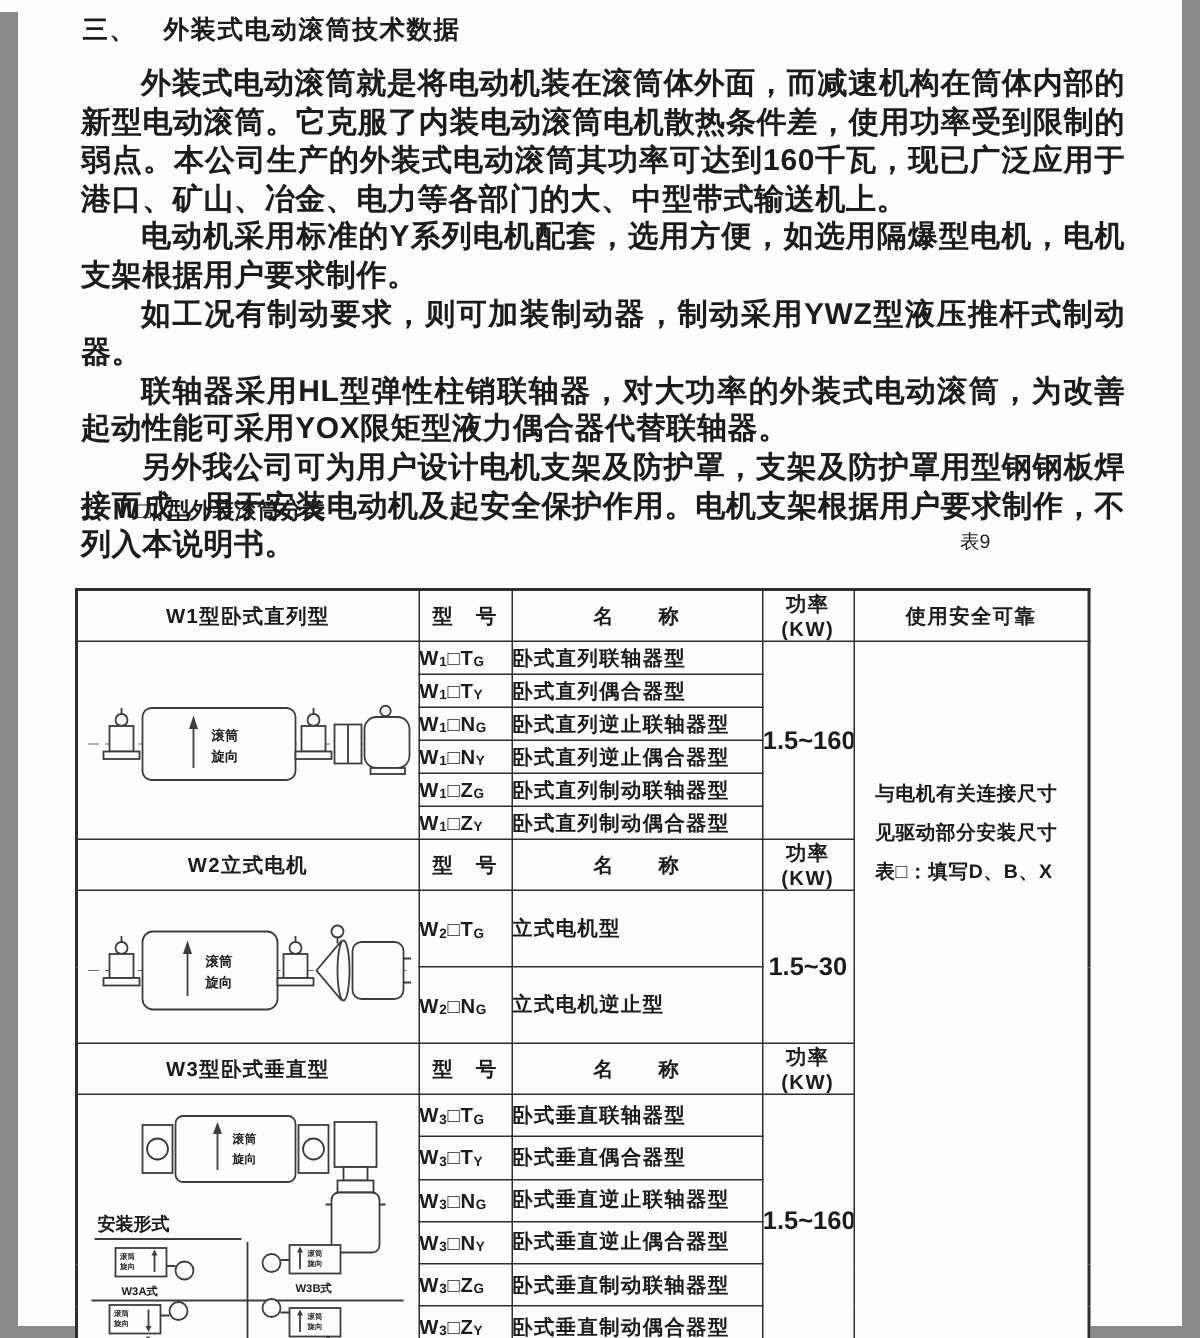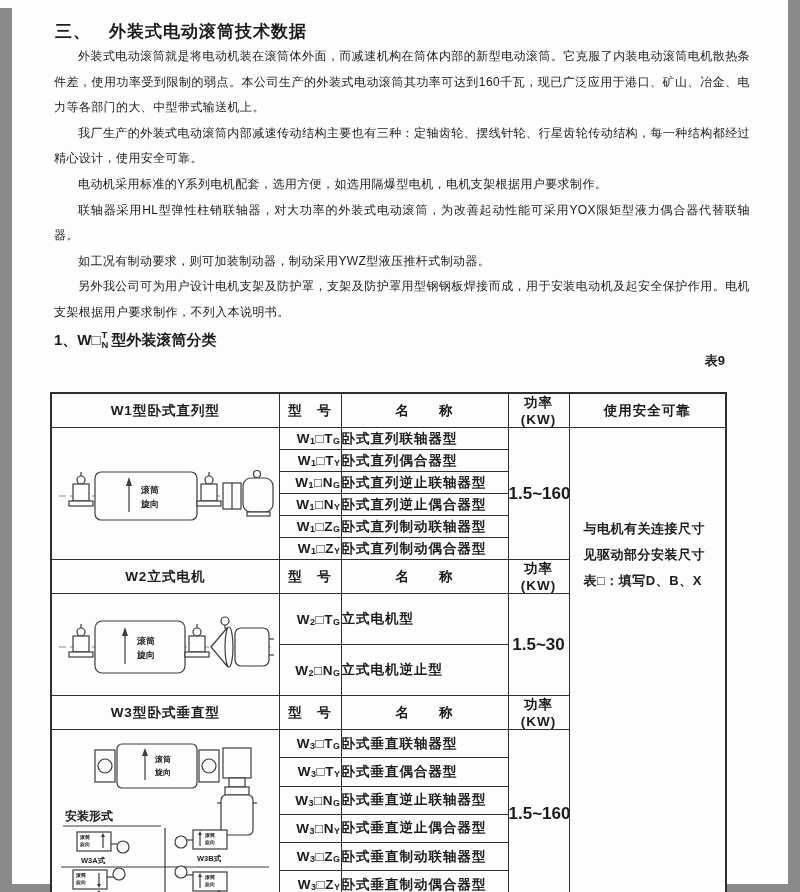--- a/index.html
+++ b/index.html
@@ -1,45 +1,45 @@
 <!DOCTYPE html>
 <html><head>
 <meta charset="utf-8">
 <style>
   html,body{margin:0;padding:0;}
   .stage{position:relative;width:800px;height:892px;background:#8a8a8a;overflow:hidden;
          font-family:"Liberation Sans","DejaVu Sans",sans-serif;color:#1c1c1c;}
   .page{position:absolute;left:12px;top:0;width:776px;height:884px;background:#fdfdfd;}
   .notch{position:absolute;left:0;top:0;width:12px;height:8px;background:#fdfdfd;}
 
-  .title{position:absolute;left:55px;top:20px;font-size:17px;font-weight:700;letter-spacing:1px;}
+  .title{position:absolute;left:55px;top:8px;font-size:17px;font-weight:700;letter-spacing:1px;}
   .title .gap{display:inline-block;width:18px;}
 
   .paras{position:absolute;left:54px;top:44px;width:696px;}
-  .paras p{margin:0;font-size:12px;line-height:25.6px;font-weight:400;
+  .paras p{margin:0;font-size:20px;line-height:25.6px;font-weight:700;
            text-align:justify;text-indent:2em;letter-spacing:0.4px;}
 
   .sec-head{position:absolute;left:54px;top:330px;font-size:15px;font-weight:600;
             display:flex;align-items:center;}
   .tn-stack{display:inline-flex;flex-direction:column;align-items:flex-start;
             font-size:9.5px;line-height:10px;margin:0 3px 0 1px;font-weight:600;}
 
-  .tbl-label{position:absolute;left:640px;top:352px;width:85px;text-align:right;
-             font-size:13px;font-weight:700;}
+  .tbl-label{position:absolute;left:640px;top:352px;width:85px;
+             font-size:13px;font-weight:400;}
 
   table.spec{position:absolute;left:50px;top:372px;width:675px;border-collapse:collapse;
              table-layout:fixed;background:#fdfdfd;}
   table.spec td{border:1.4px solid #2e2e2e;padding:0;overflow:hidden;}
   table.spec{border:2px solid #2e2e2e;margin-top:20px;}
   td.hdr{font-size:13.5px;font-weight:700;text-align:center;vertical-align:middle;letter-spacing:1px;}
   tr.hrow{height:27px;}
   tr.w1row{height:22px;}
   tr.w2row{height:51px;}
   tr.w3row{height:28px;}
-  td.model{font-size:13.5px;font-weight:600;text-align:right;vertical-align:middle;letter-spacing:0.5px;}
+  td.model{font-size:13.5px;font-weight:600;text-align:left;vertical-align:middle;letter-spacing:0.5px;}
   td.model sub{font-size:9px;vertical-align:baseline;position:relative;bottom:-1px;}
   td.name{font-size:13.5px;font-weight:600;text-align:left;vertical-align:middle;
           padding-left:10px;letter-spacing:1px;}
   td.power{font-size:17px;font-weight:600;text-align:center;vertical-align:middle;}
   td.note{vertical-align:middle;}
   .note-inner{font-size:13px;font-weight:600;line-height:26px;padding-left:14px;letter-spacing:0.5px;
               position:relative;top:-108px;}
   td.diag{vertical-align:middle;text-align:center;}
   svg{display:block;margin:0 auto;}
   svg text{font-family:"Liberation Sans","DejaVu Sans",sans-serif;fill:#1c1c1c;font-weight:600;}
@@ -54,24 +54,23 @@
 <div class="stage">
   <div class="page"></div>
   <div class="notch"></div>
 
   <div class="title">
     <span>三、</span><span class="gap"></span><span>外装式电动滚筒技术数据</span>
   </div>
 
   <div class="paras">
     <p>外装式电动滚筒就是将电动机装在滚筒体外面，而减速机构在筒体内部的新型电动滚筒。它克服了内装电动滚筒电机散热条件差，使用功率受到限制的弱点。本公司生产的外装式电动滚筒其功率可达到160千瓦，现已广泛应用于港口、矿山、冶金、电力等各部门的大、中型带式输送机上。</p>
-    <p>我厂生产的外装式电动滚筒内部减速传动结构主要也有三种：定轴齿轮、摆线针轮、行星齿轮传动结构，每一种结构都经过精心设计，使用安全可靠。</p>
     <p>电动机采用标准的Y系列电机配套，选用方便，如选用隔爆型电机，电机支架根据用户要求制作。</p>
+    <p>如工况有制动要求，则可加装制动器，制动采用YWZ型液压推杆式制动器。</p>
     <p>联轴器采用HL型弹性柱销联轴器，对大功率的外装式电动滚筒，为改善起动性能可采用YOX限矩型液力偶合器代替联轴器。</p>
-    <p>如工况有制动要求，则可加装制动器，制动采用YWZ型液压推杆式制动器。</p>
     <p>另外我公司可为用户设计电机支架及防护罩，支架及防护罩用型钢钢板焊接而成，用于安装电动机及起安全保护作用。电机支架根据用户要求制作，不列入本说明书。</p>
   </div>
 
   <div class="sec-head">
     <span>1、W□</span>
       <span class="tn-stack">
         <span>T</span>
         <span>N</span>
       </span>
       <span>型外装滚筒分类</span>

